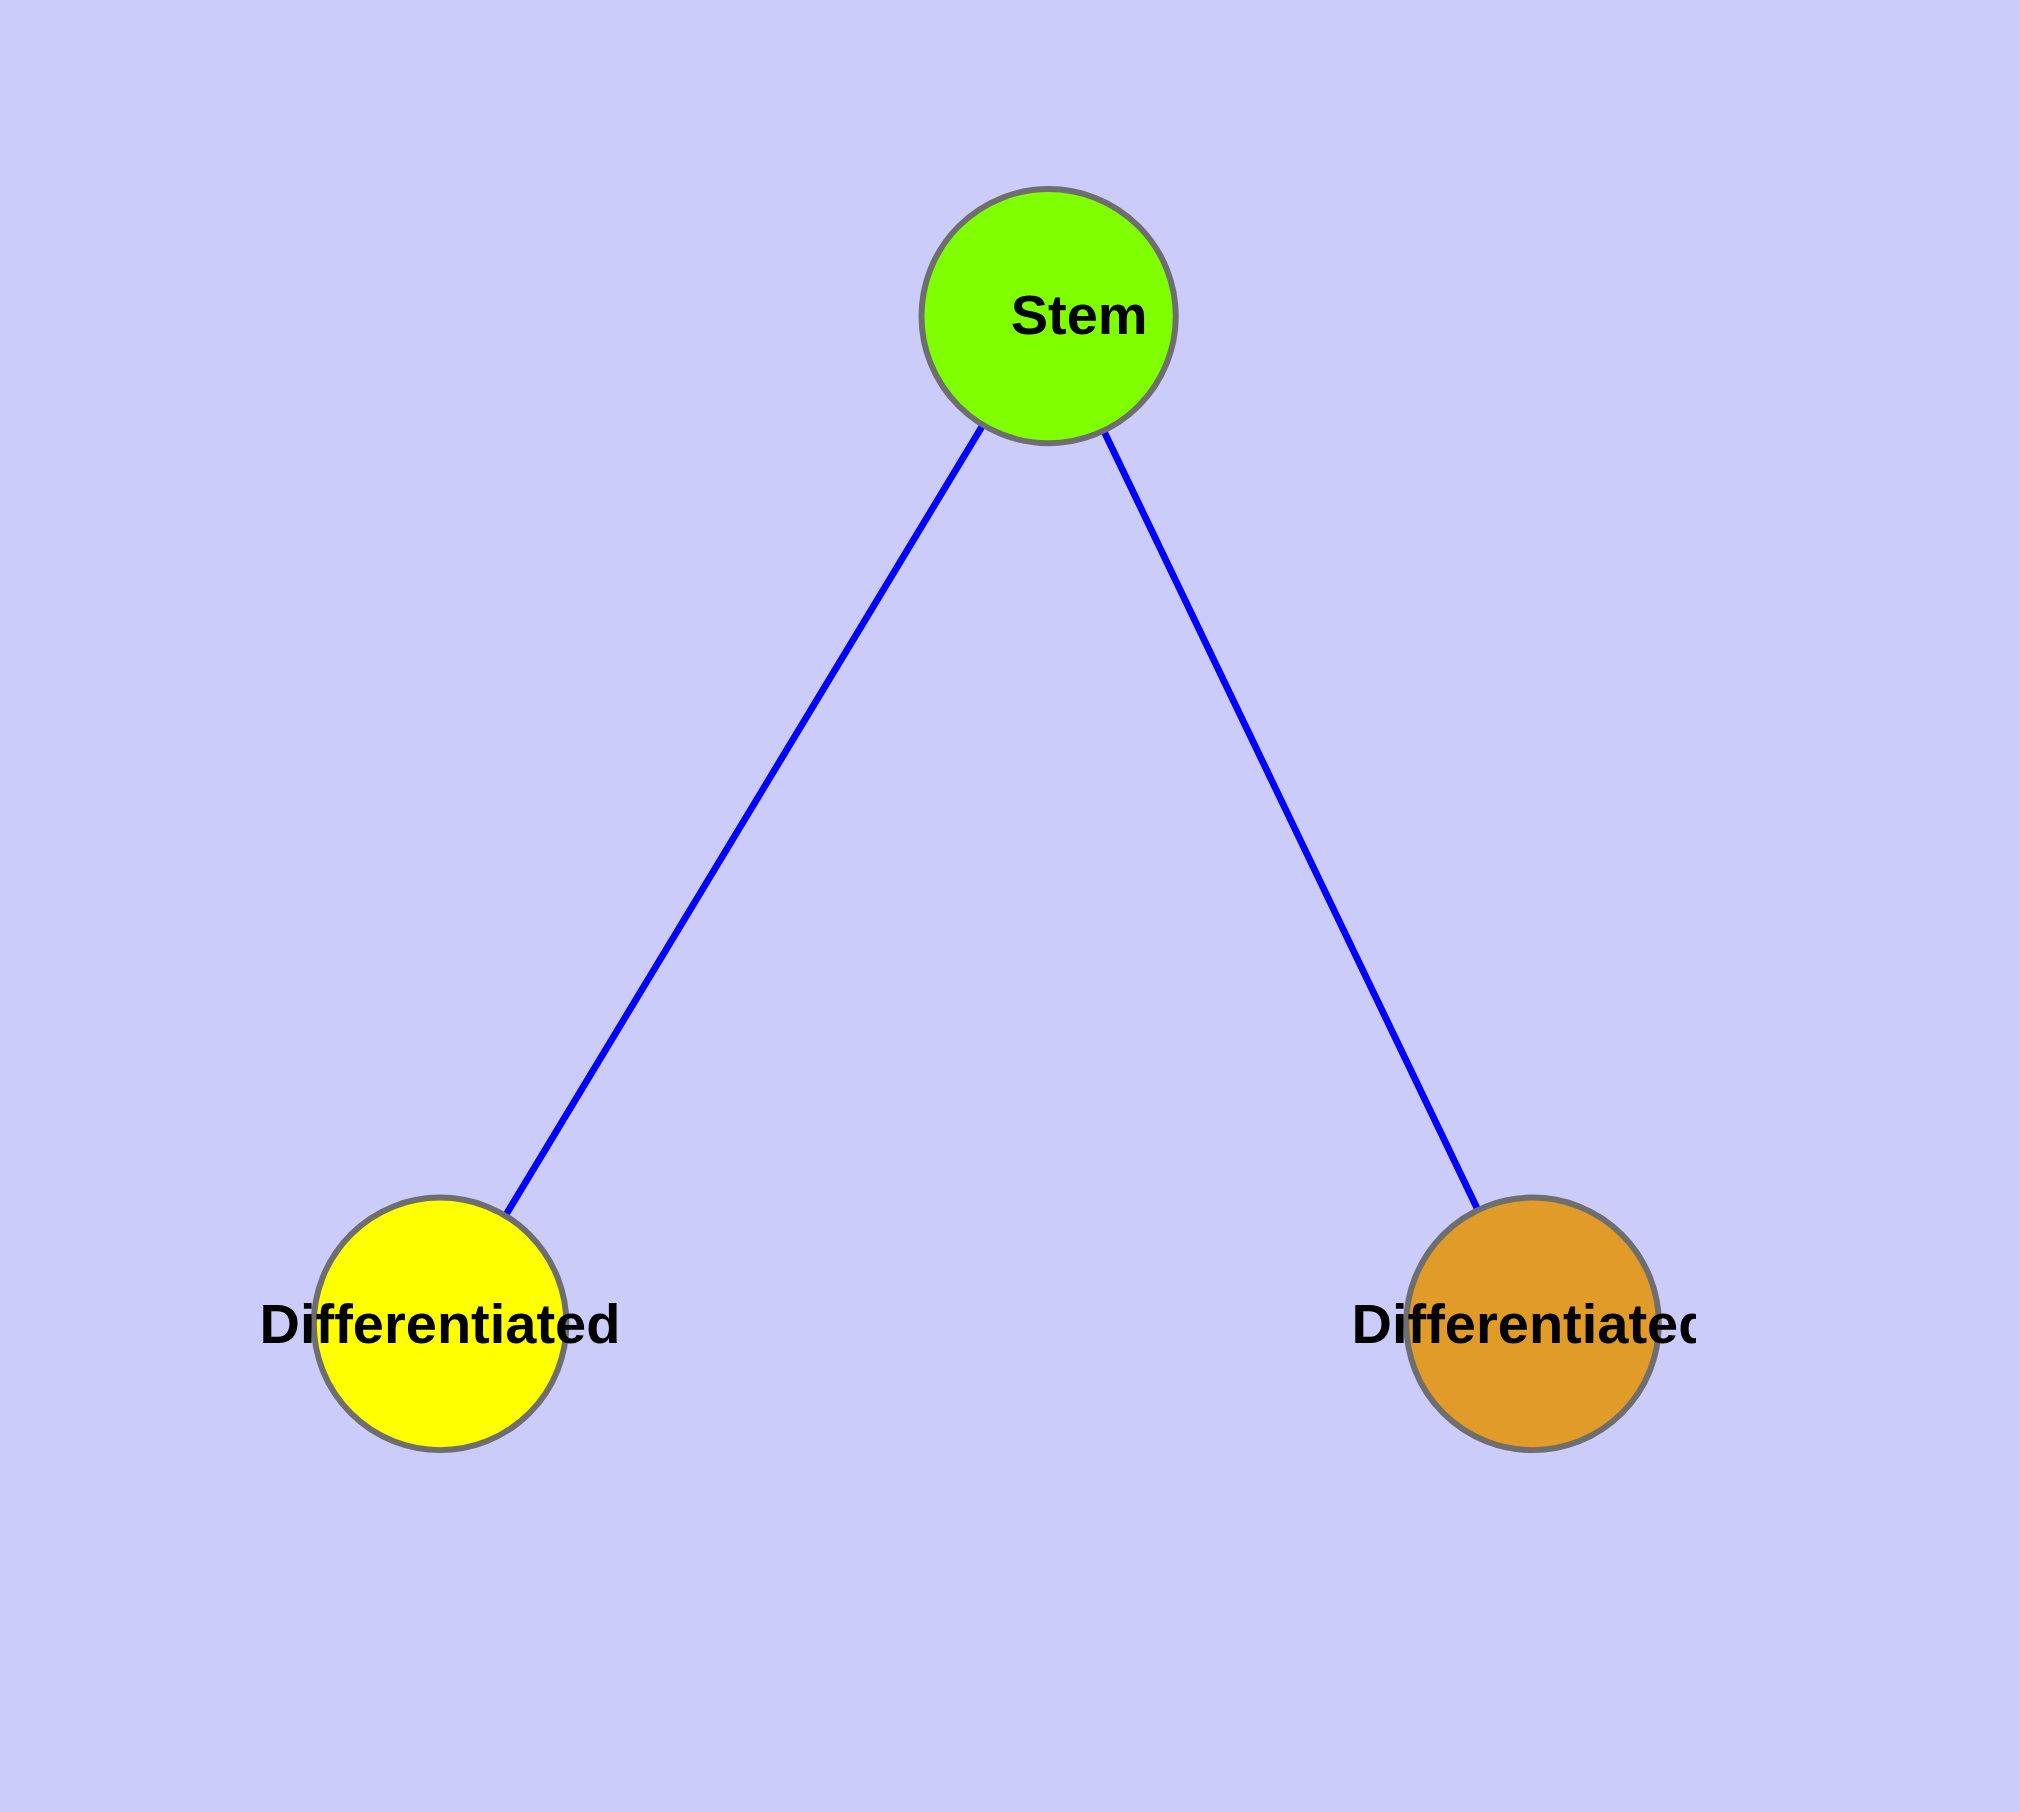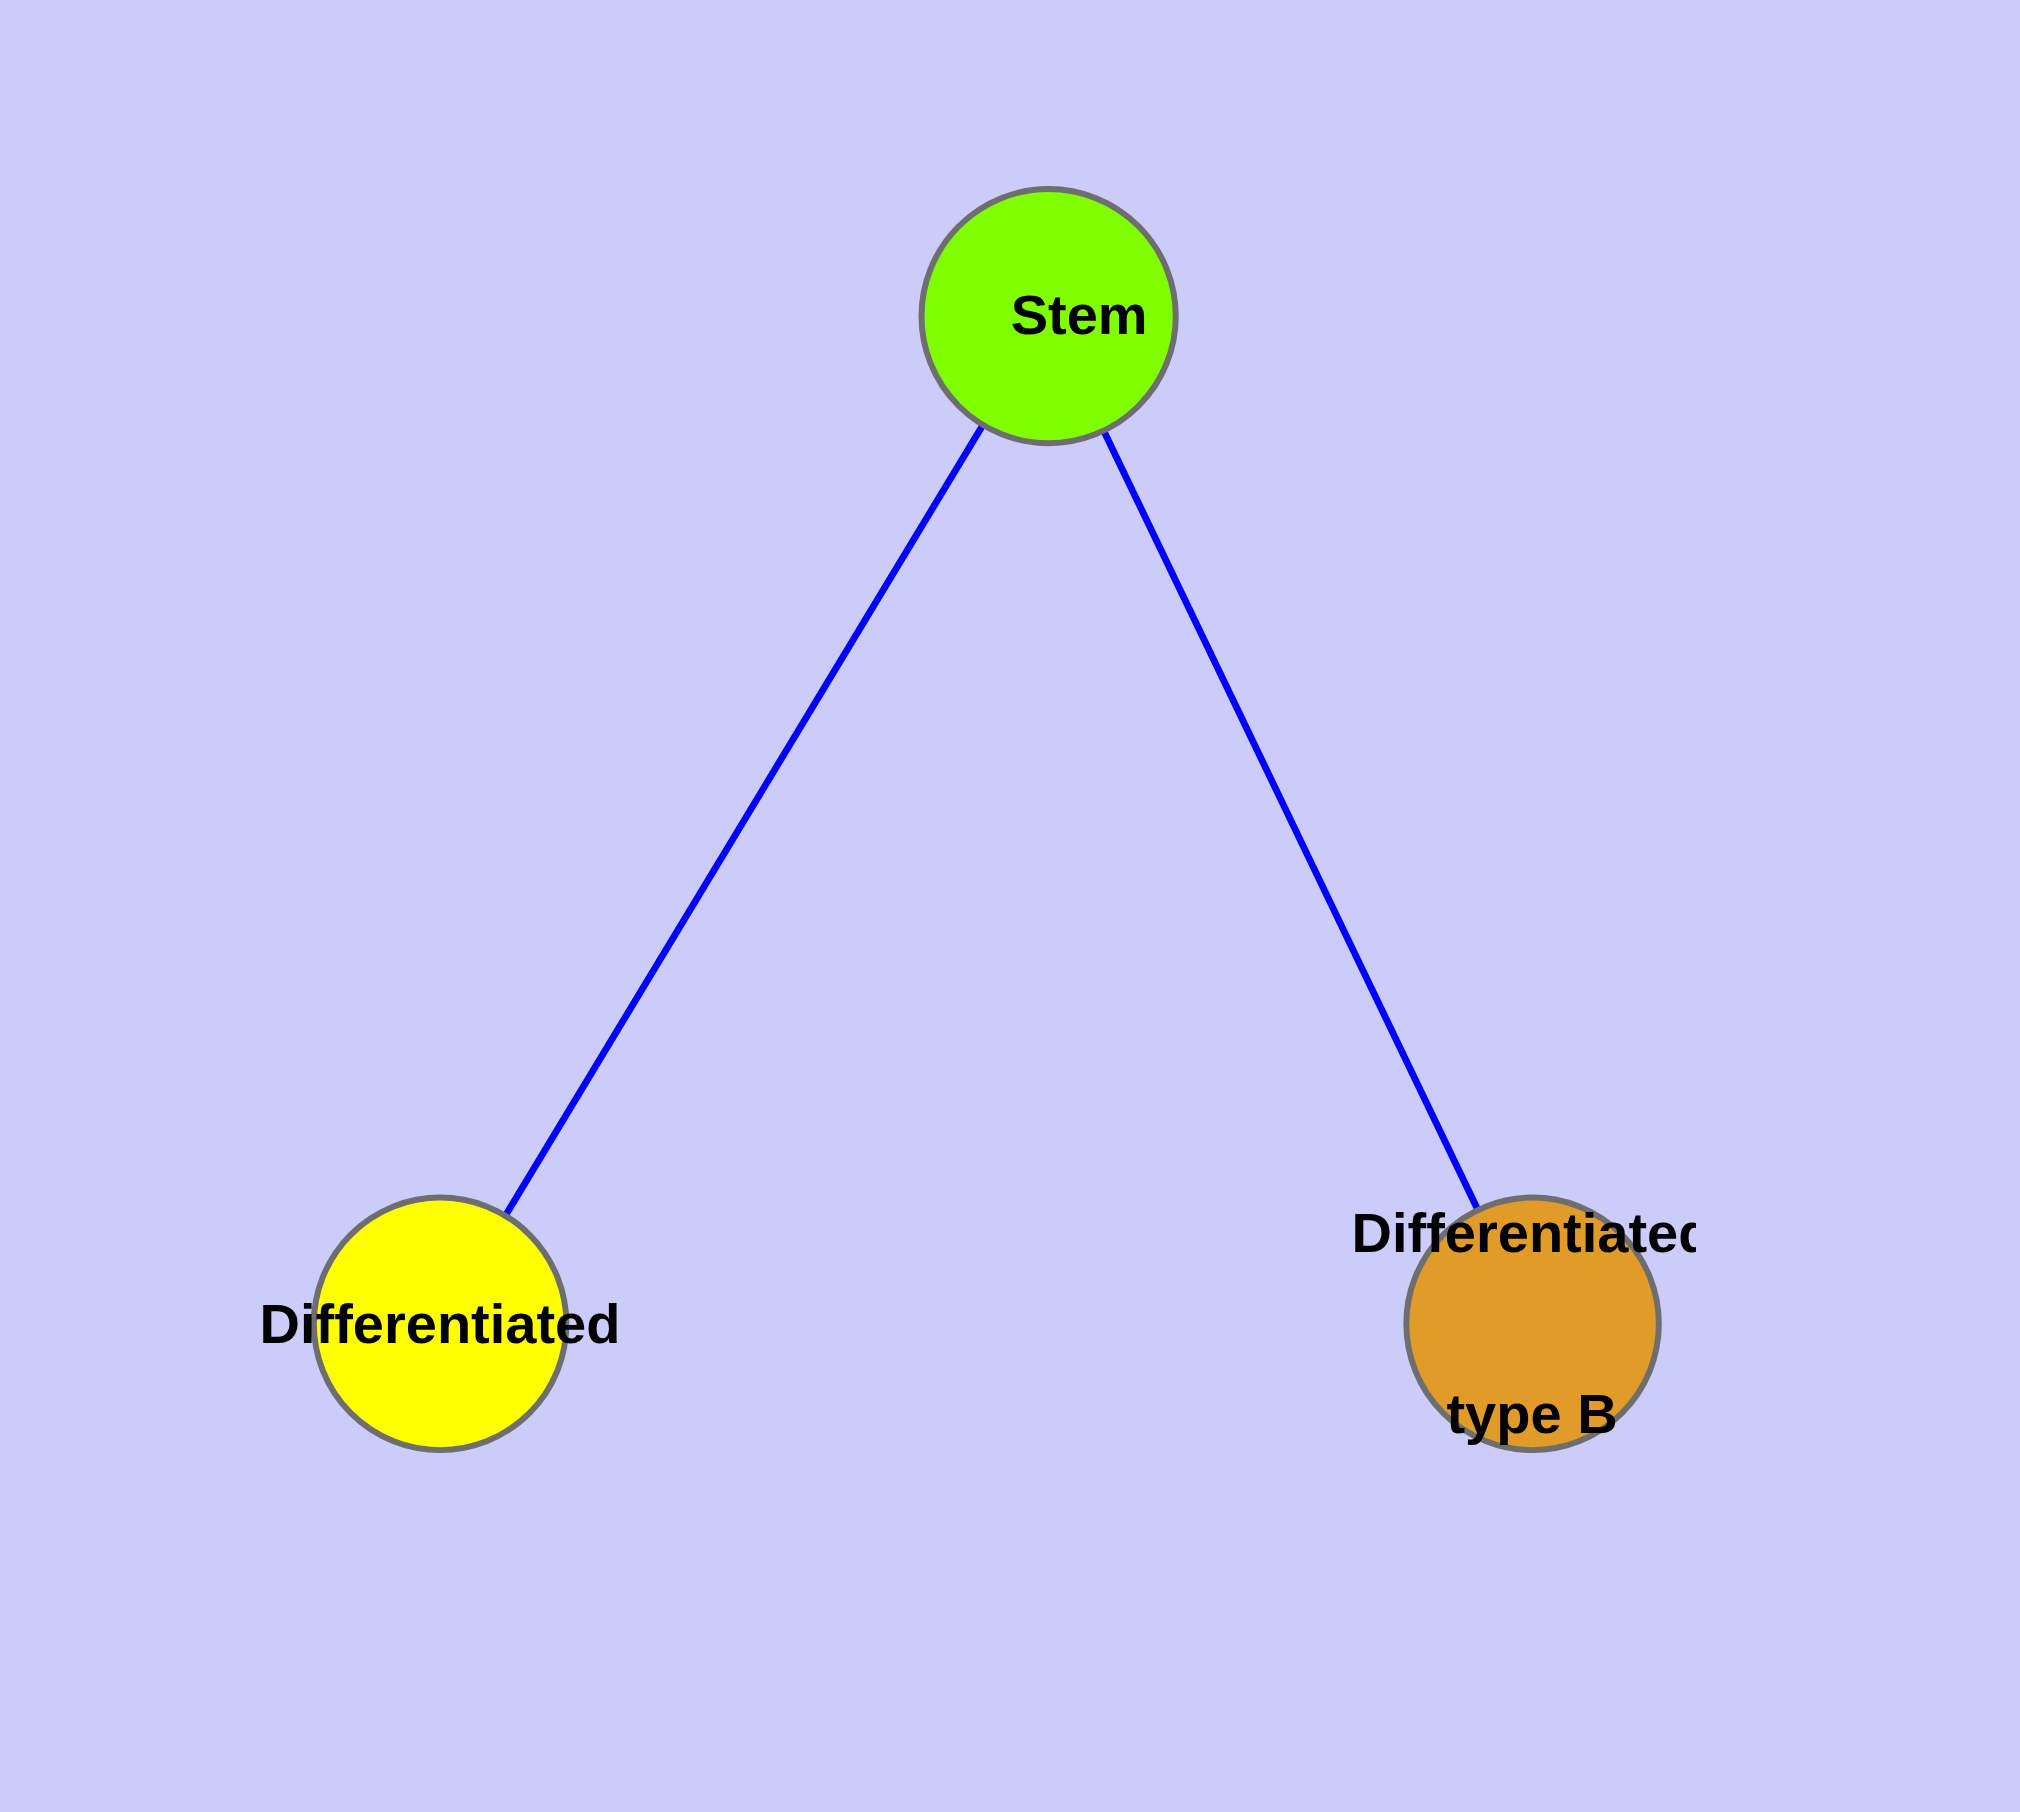--- a/index.html
+++ b/index.html
@@ -61,17 +61,16 @@
   <div class="node-label label-stem" style="left: 1048px; top: 316px; color: rgb(0, 0, 0);">
     <span>Stem</span>
   </div>
 
   <div class="node-label label-typea" style="left: 440px; top: 1324px; color: rgb(0, 0, 0);">
     <div>Differentiated</div>
   </div>
 
   <div class="node-label label-typeb" style="left: 1532px; top: 1324px; color: rgb(0, 0, 0);">
     <div>Differentiated</div>
-    <div>type B</div>
   </div>
 
 </div>
 
 
 </body></html>

